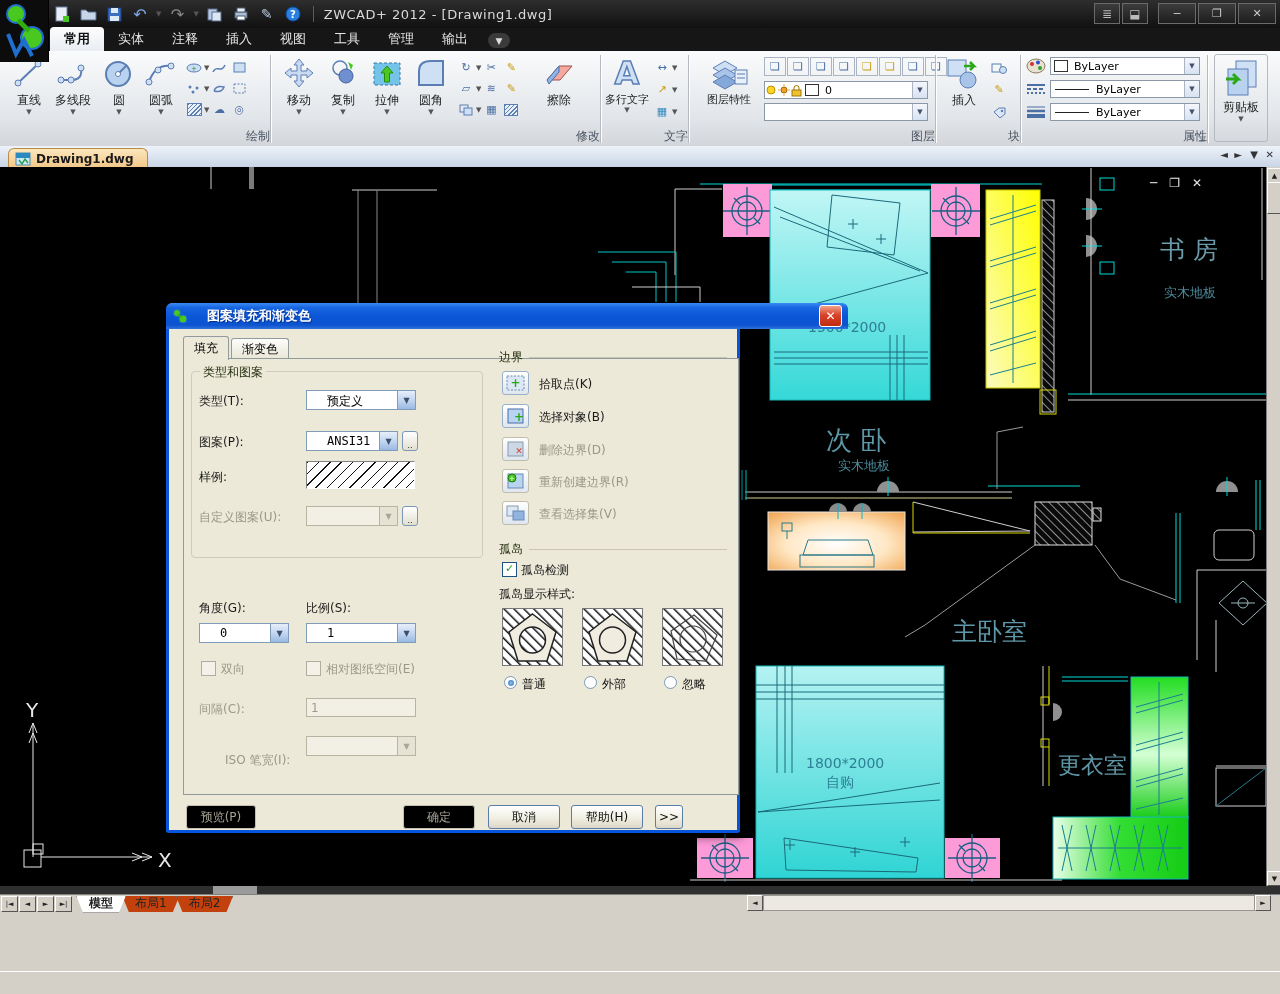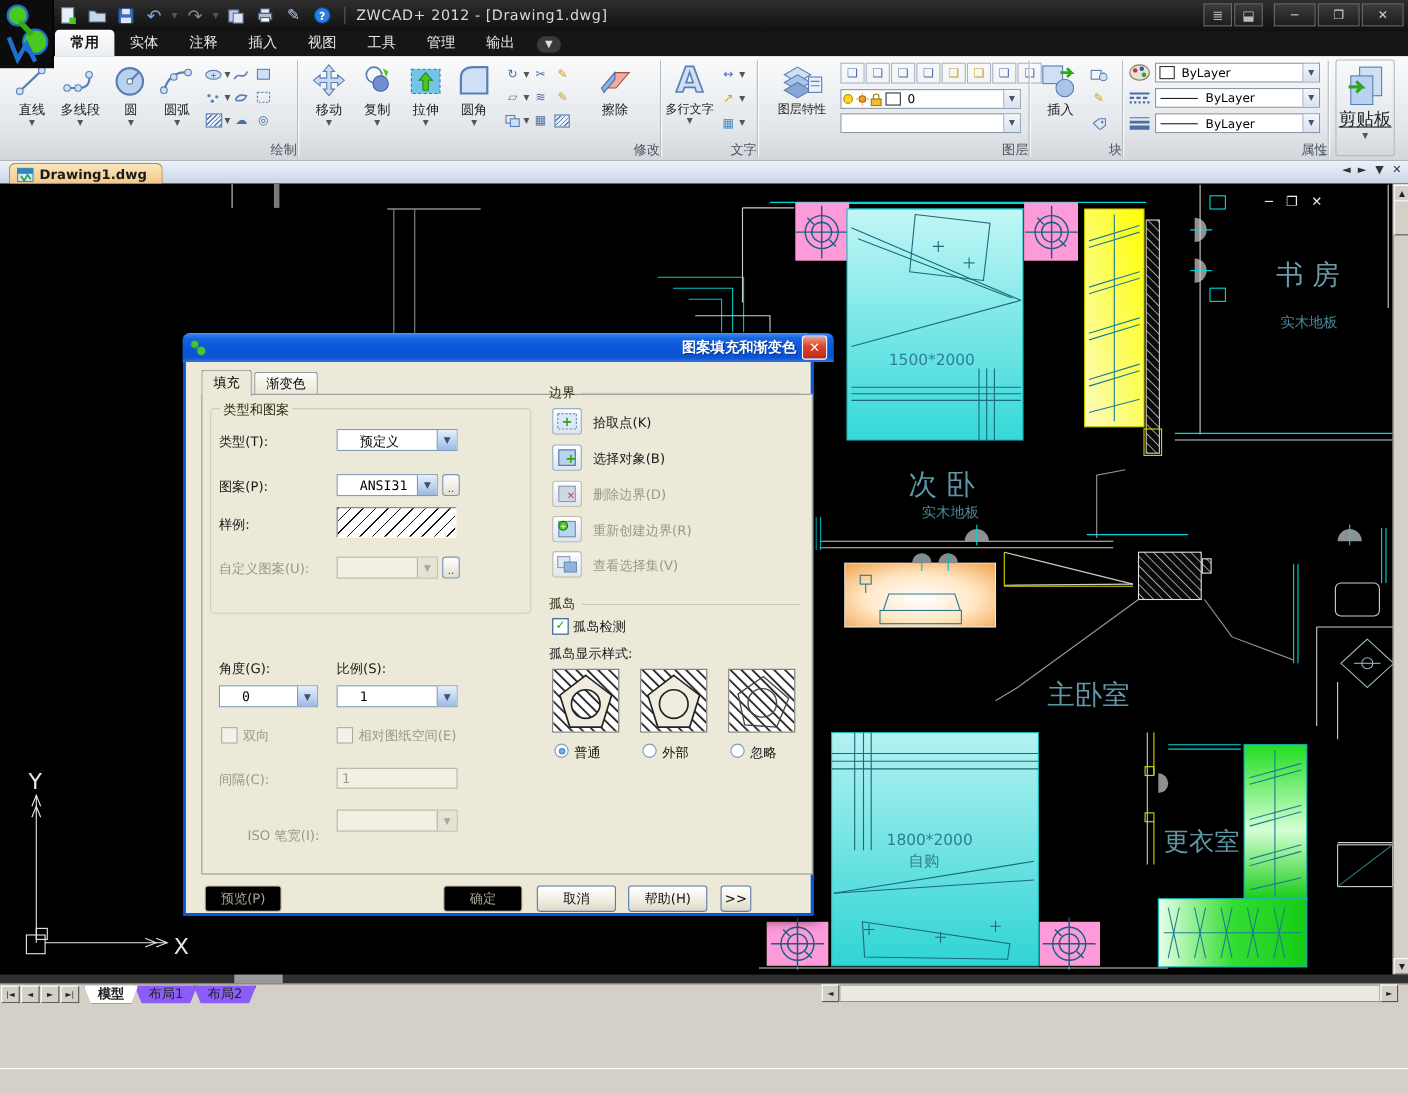--- a/index.html
+++ b/index.html
@@ -54,36 +54,36 @@
   
   #vsb{left:1266px;top:167px;width:14px;height:719px;background:#d4d0c8;border-left:1px solid #808080;}
   .sbbtn{position:absolute;left:0;width:13px;height:13px;background:#d4d0c8;border:1px solid;border-color:#fff #555 #555 #fff;
          display:flex;align-items:center;justify-content:center;font-size:7px;color:#222;}
   
   #hsbstrip{left:0;top:886px;width:1280px;height:8px;background:#2f2f2f;}
   #hsbthumb{left:213px;top:886px;width:44px;height:8px;background:#9a9a9a;}
   #modelrow{left:0;top:894px;width:1280px;height:18px;background:#d4d0c8;border-top:1px solid #808080;display:flex;align-items:center;}
   .navb{width:15px;height:14px;margin-left:1px;background:#d4d0c8;border:1px solid;border-color:#fff #555 #555 #fff;
         font-size:7px;display:flex;align-items:center;justify-content:center;color:#222;}
-  .mtab{height:16px;padding:0 12px;display:flex;align-items:center;font-size:12px;color:#222;background:#8b5cf6;
+  .mtab{height:16px;padding:0 12px;display:flex;align-items:center;font-size:12px;color:#222;background:#c2410c;
         border:1px solid #666;border-top:none;clip-path:polygon(0 0,100% 0,calc(100% - 7px) 100%,7px 100%);margin-left:-4px;}
   .mtab.active{background:#fff;font-weight:bold;z-index:2;}
   #mscroll{position:absolute;left:763px;top:895px;width:492px;height:16px;background:#ece9e2;border:1px solid #9a968c;box-sizing:border-box;}
   .msarrow{position:absolute;top:895px;width:16px;height:16px;background:#d4d0c8;border:1px solid;border-color:#fff #555 #555 #fff;
            box-sizing:border-box;font-size:7px;display:flex;align-items:center;justify-content:center;color:#222;}
   
   #cmd{left:0;top:912px;width:1280px;height:59px;background:#d4d0c8;}
   
   #status{left:0;top:971px;width:1280px;height:23px;background:#d4d0c8;border-top:1px solid #fff;}
   
   #dialog{left:166px;top:303px;width:574px;height:530px;border:3px solid #0855dd;border-top:none;border-radius:7px 7px 3px 3px;
           background:#ece9d8;box-shadow:3px 4px 10px rgba(0,0,0,.55);z-index:10;box-sizing:border-box;}
-  #dlgtitle{position:absolute;left:-3px;top:0;width:592px;height:26px;border-radius:6px 6px 0 0;
+  #dlgtitle{position:absolute;left:-3px;top:0;width:682px;height:26px;border-radius:6px 6px 0 0;
             background:linear-gradient(180deg,#3b8bf5 0%,#1765e0 18%,#0a55d8 55%,#0d54cf 85%,#3272dd 100%);
-            display:flex;align-items:center;padding:0 6px;box-sizing:border-box;gap:5px;text-align:right;}
+            display:flex;align-items:center;padding:0 6px;box-sizing:border-box;gap:19px;}
   #dlgtitle .t{color:#fff;font-weight:bold;font-size:13px;text-shadow:1px 1px 1px #03308a;flex:1;}
   #dlgclose{width:21px;height:20px;border-radius:3px;border:1px solid #fff;
             background:linear-gradient(#f1a088,#d8442a 45%,#c02a10);color:#fff;font-size:12px;font-weight:bold;
             display:flex;align-items:center;justify-content:center;}
   .dtab{position:absolute;height:21px;padding:0 10px;display:flex;align-items:center;font-size:12px;
         border:1px solid #919b9c;border-bottom:none;border-radius:3px 3px 0 0;background:linear-gradient(#fdfdfb,#e8e5d4);}
   .dtab.active{background:#ece9d8;height:23px;z-index:2;}
   #tabpage{position:absolute;left:14px;top:55px;width:554px;height:435px;border:1px solid #919b9c;background:#ece9d8;}
   .grp{position:absolute;border:1px solid #d0ccbb;border-radius:4px;}
   .grp>.gl{position:absolute;top:-8px;left:8px;background:#ece9d8;padding:0 3px;font-size:12px;color:#26300f;}
@@ -534,21 +534,21 @@
 
   <div class="panel" style="left:1209px;width:71px;">
     <div class="bigbtn" style="left:5px;width:52px;height:86px;border:1px solid #b5bac0;border-radius:3px;">
       <span class="ic" style="height:44px;">
           <svg width="38" height="40">
             <rect x="14" y="4" width="20" height="26" fill="#cfe0f5" stroke="#5b7fb4"></rect>
             <rect x="6" y="12" width="20" height="26" fill="#b9d2f0" stroke="#5b7fb4"></rect>
             <path d="M4 22 h12 l-5 -5 m5 5 l-5 5" stroke="#2aa818" stroke-width="3" fill="none"></path>
           </svg>
         </span>
-      <span class="lbl" style="font-size:16px;text-decoration:underline;">剪贴板</span>
+      <span class="lbl" style="font-size:12px;">剪贴板</span>
       <span class="caret">▼</span>
     </div>
   </div>
 </div>
 
 <div class="abs" id="doctabs">
   <div id="doctab">
     <svg width="16" height="14">
         <rect x="1" y="1" width="14" height="12" fill="#cfe8f5" stroke="#4a8ab0"></rect>
         <rect x="1" y="1" width="14" height="5" fill="#2a8ac0"></rect>

